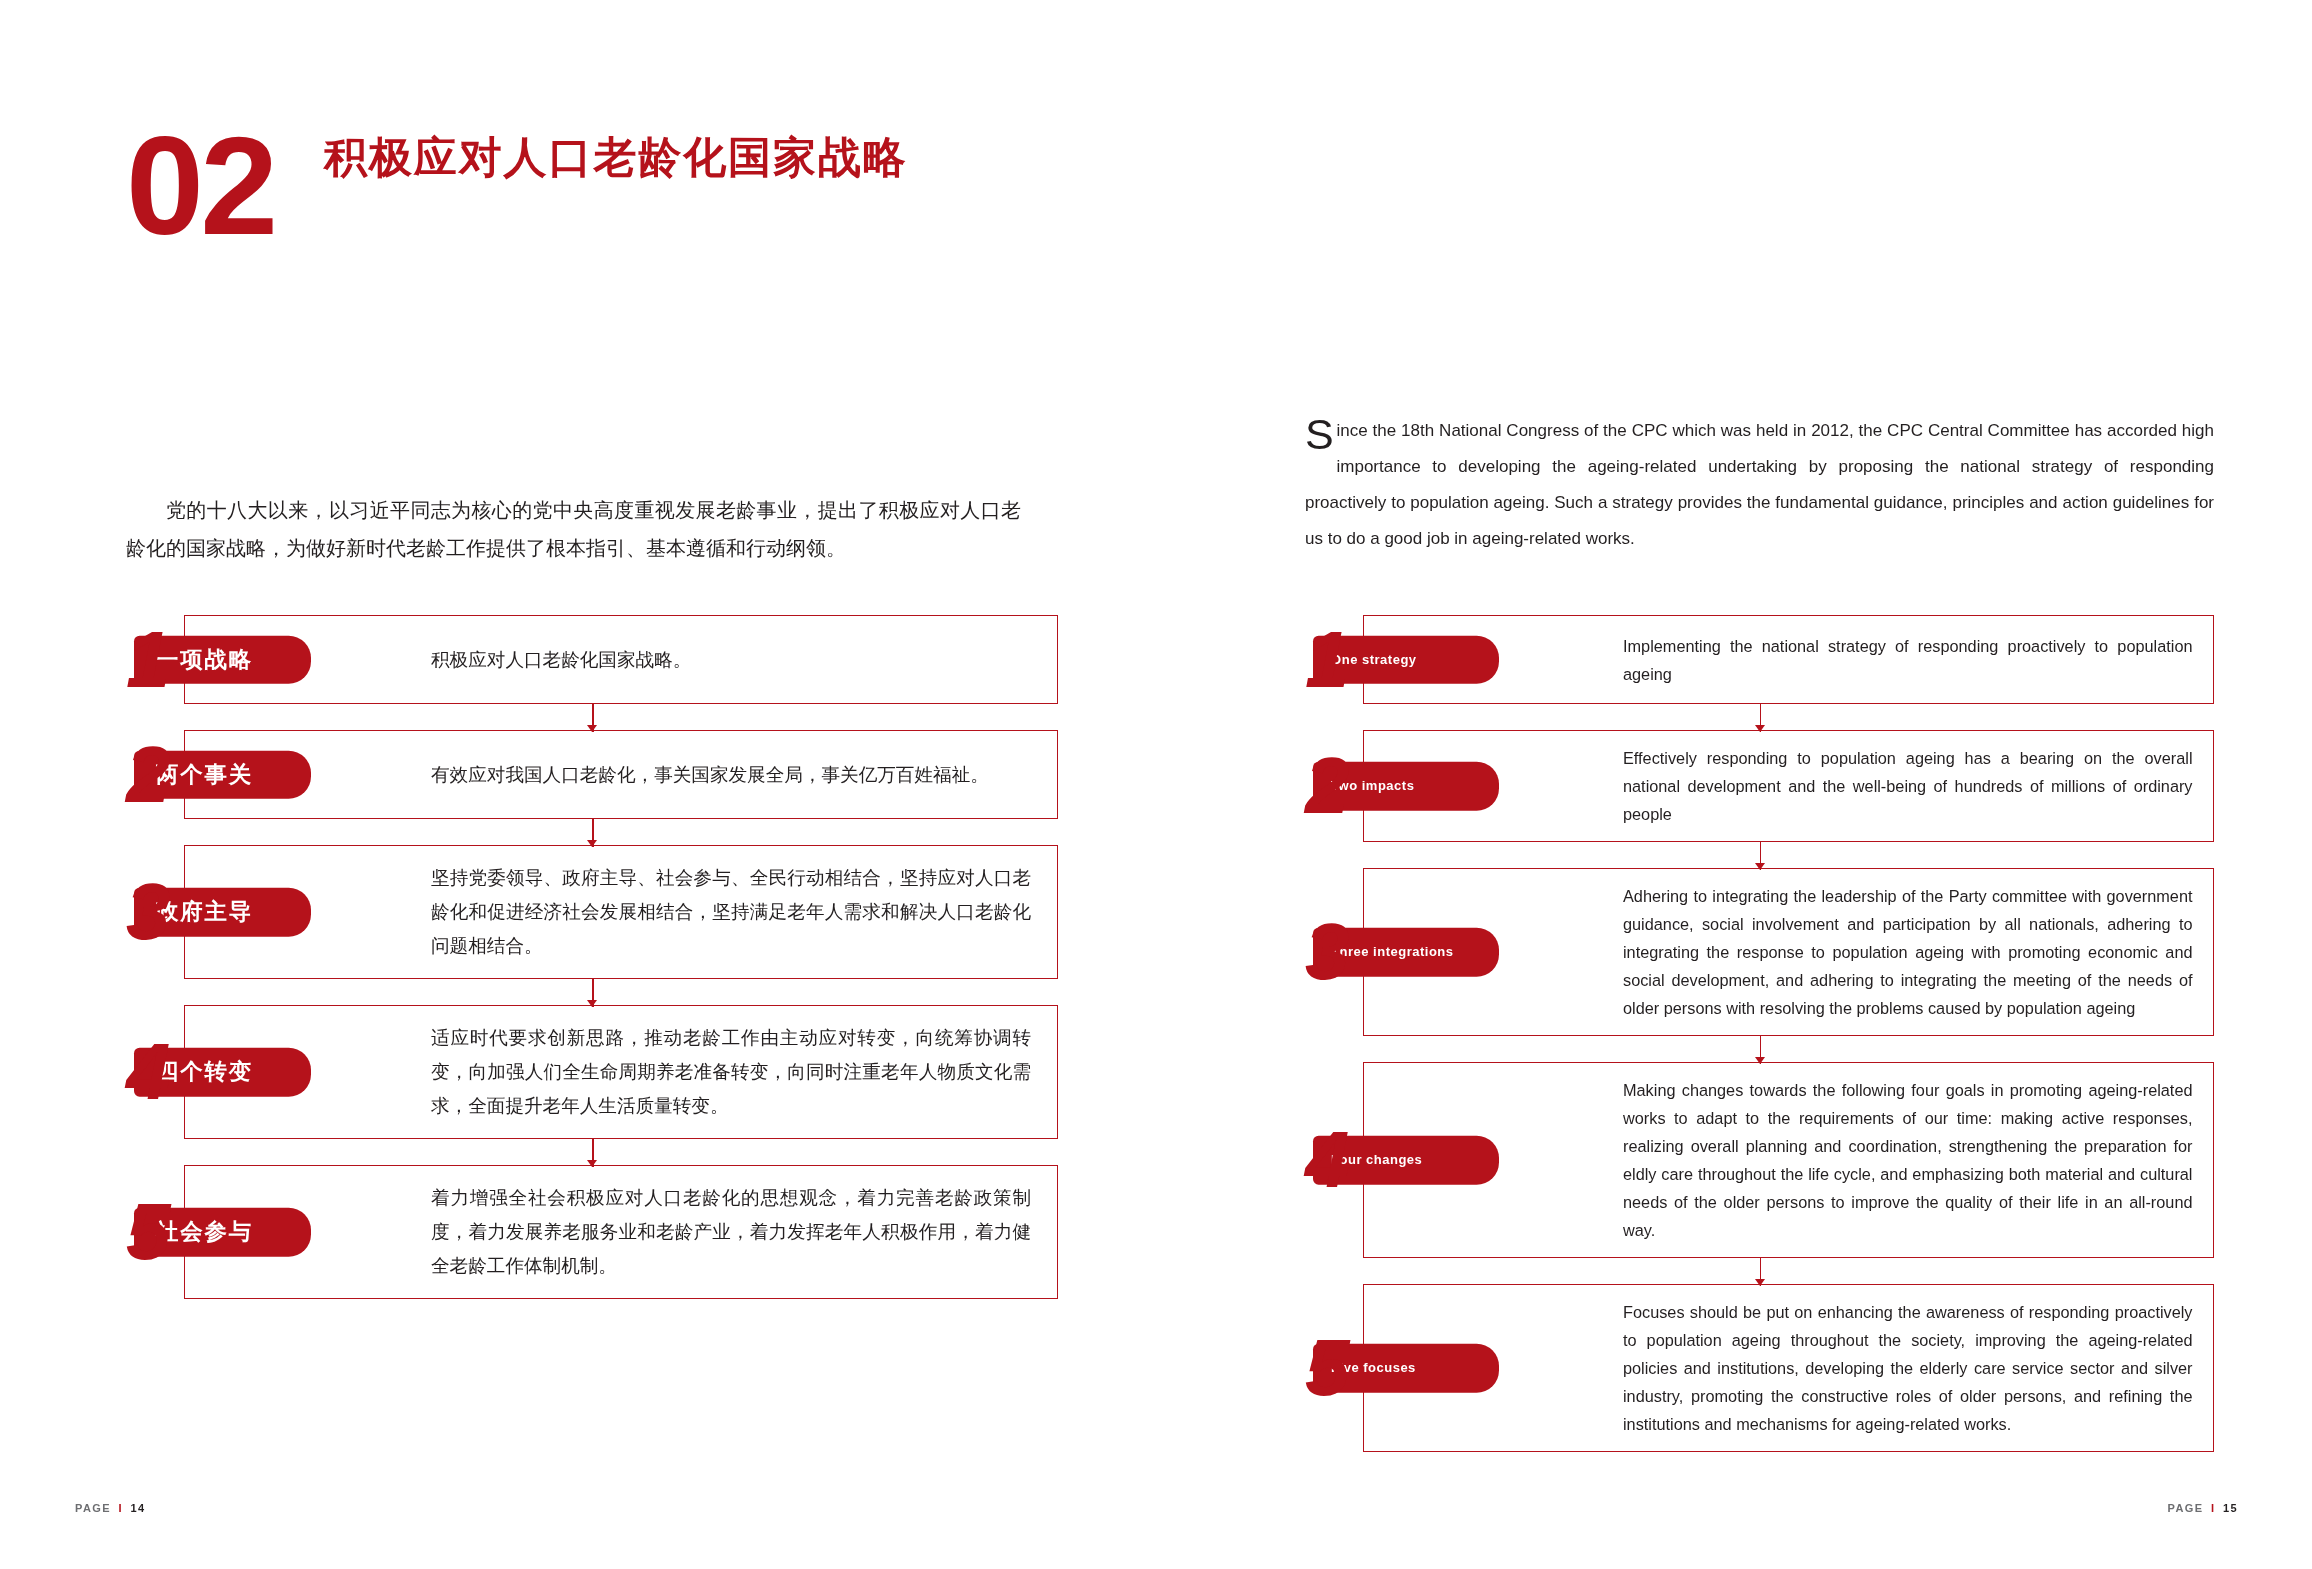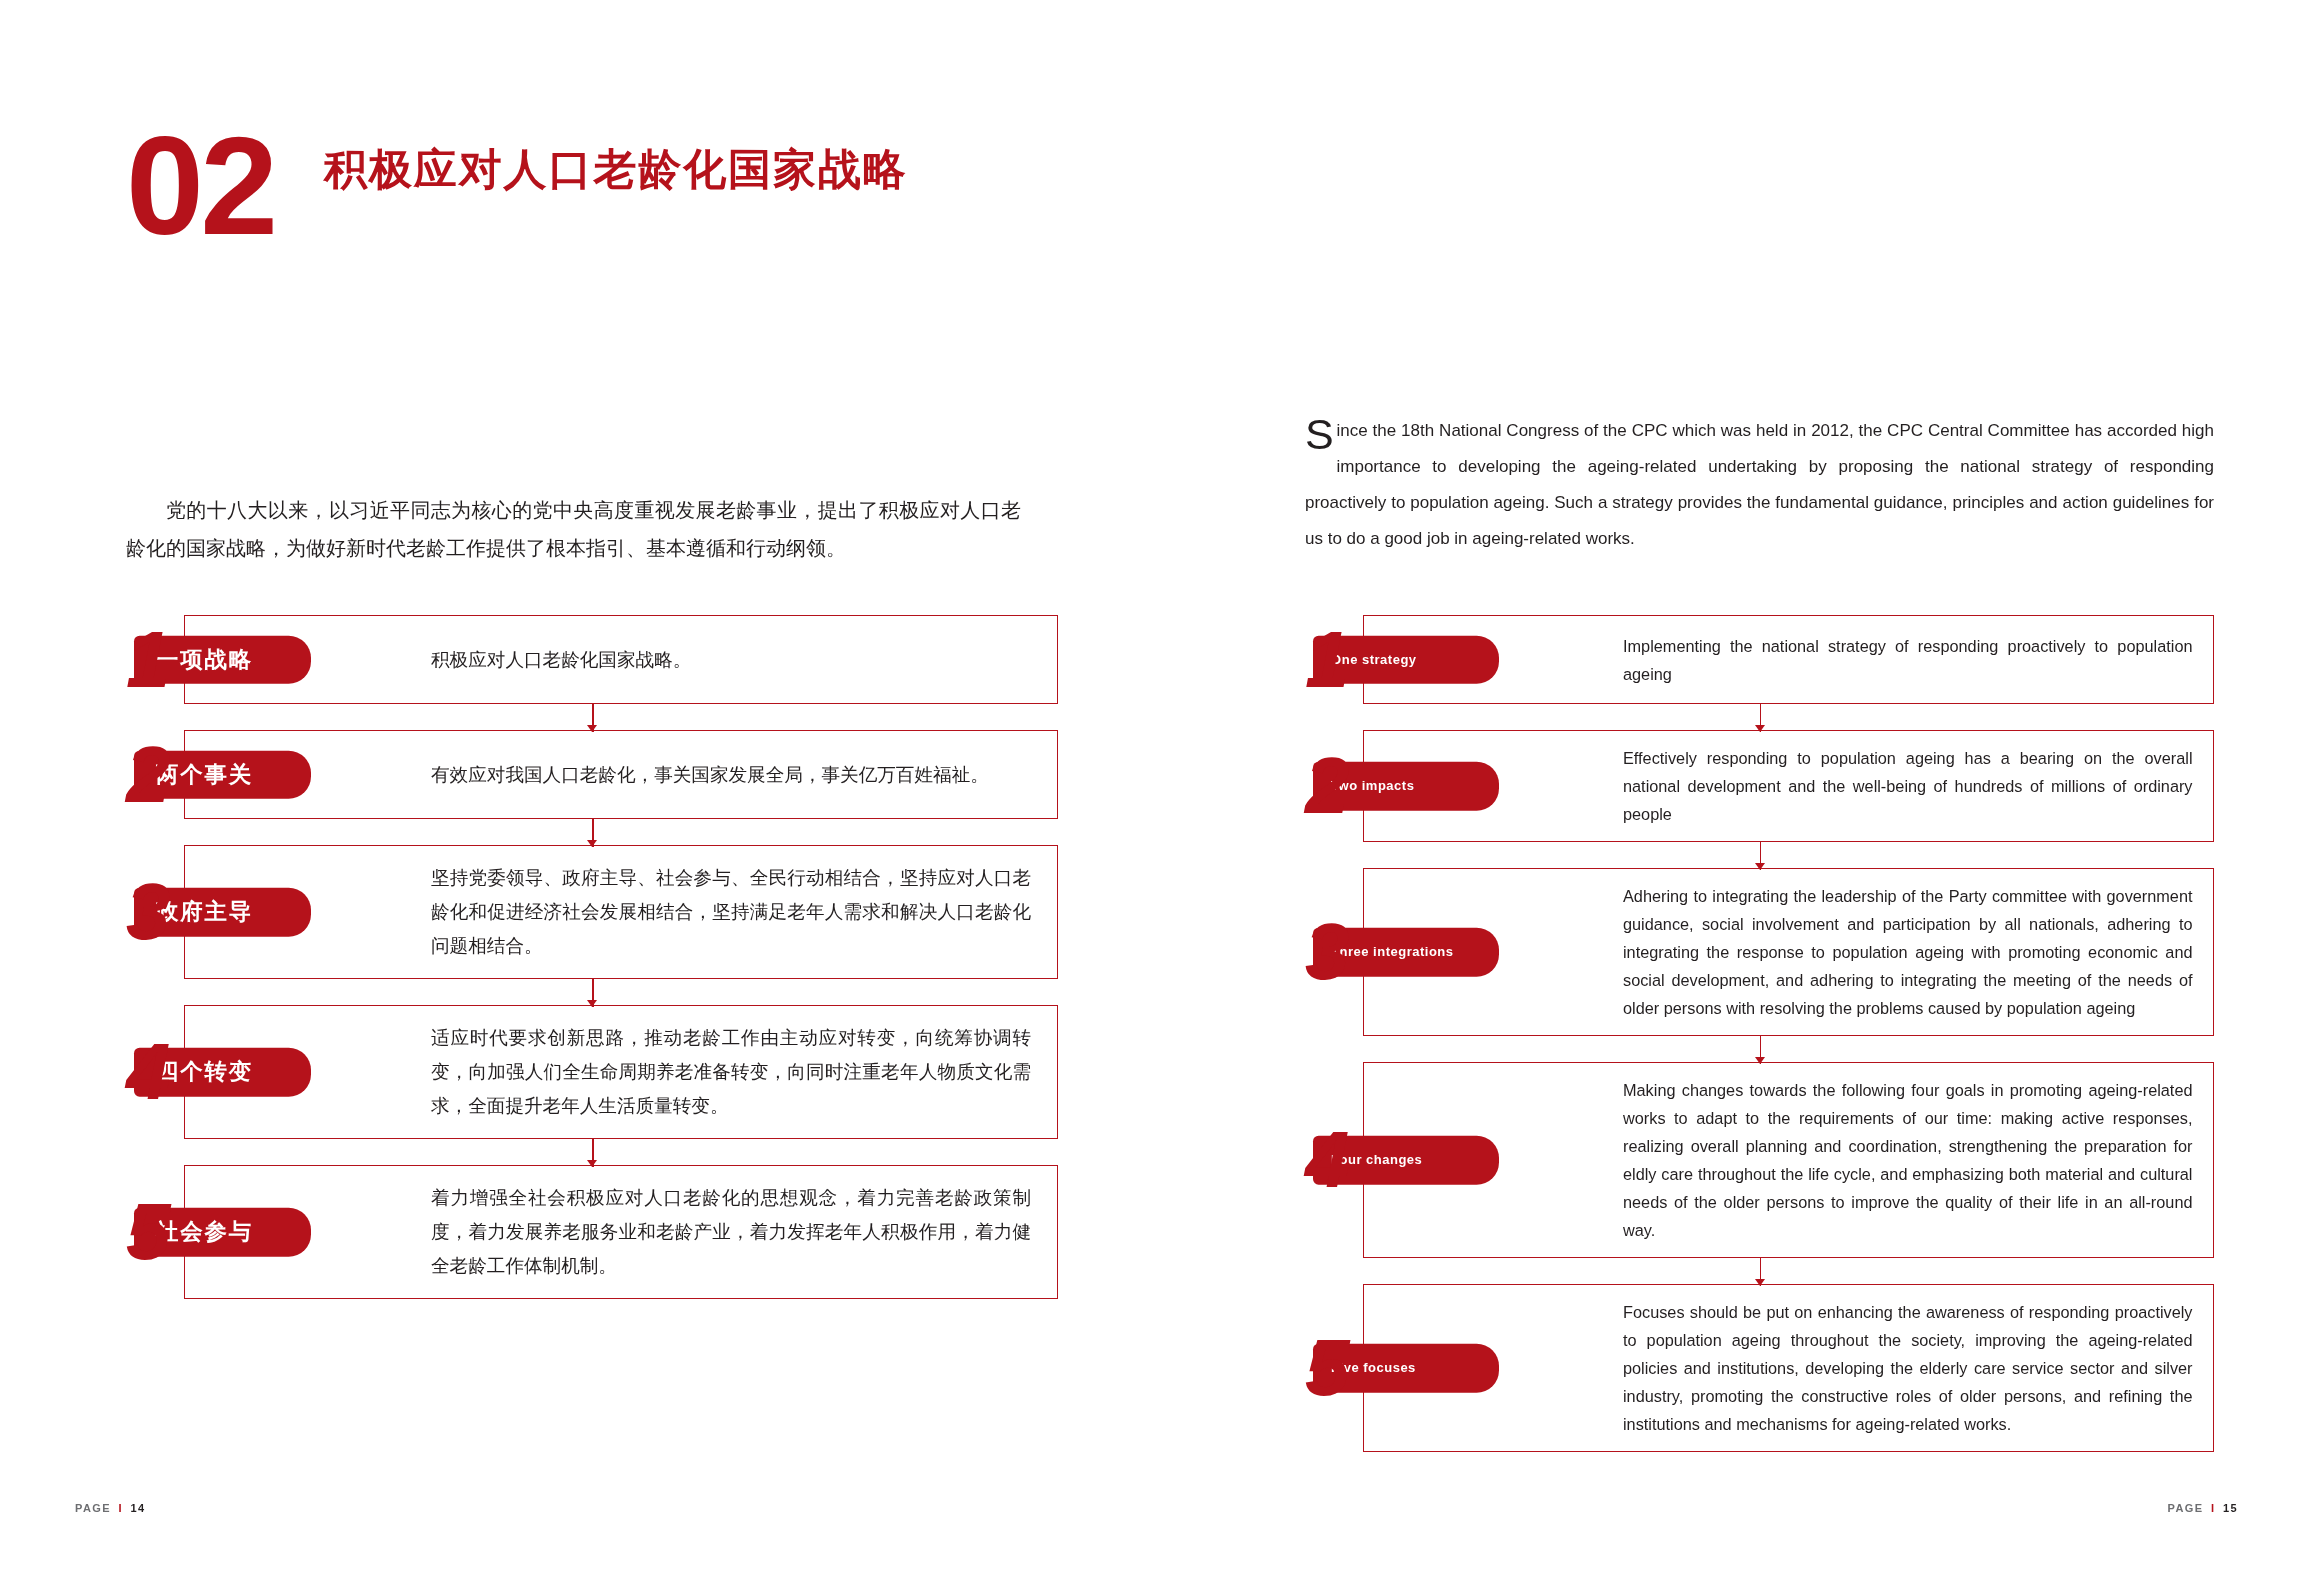--- a/index.html
+++ b/index.html
@@ -47,21 +47,21 @@
     width: 914px;
   }
   .title-en {
     font-size: 27px;
     line-height: 37px;
     color: #b5121b;
     letter-spacing: 0.4px;
     font-weight: normal;
   }
   .title-cn {
-    margin-top: 27px;
+    margin-top: 15px;
     font-size: 43px;
     font-weight: bold;
     color: #b5121b;
     letter-spacing: 1.9px;
     line-height: 50px;
   }
   
   .intro-cn {
     position: absolute;
     left: 126px;

